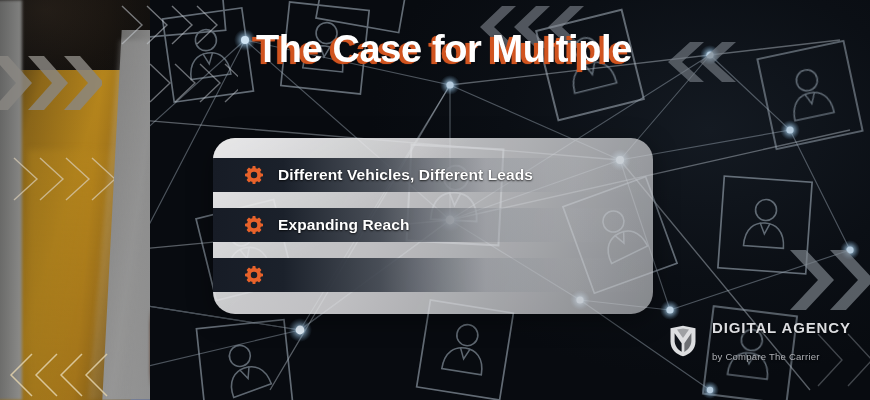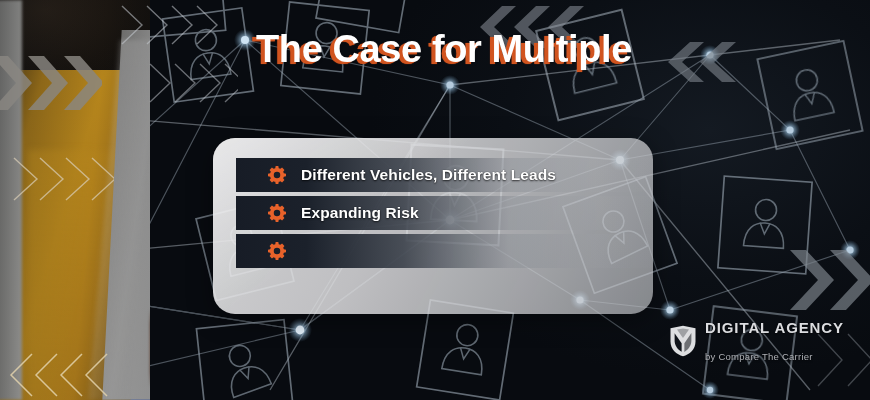--- a/index.html
+++ b/index.html
@@ -119,21 +119,21 @@
   }
   .panel-sheen {
     position:absolute; left:0; top:0; width:100%; height:100%;
     background:linear-gradient(145deg,rgba(255,255,255,0.5) 0%,rgba(255,255,255,0) 38%);
     pointer-events:none;
   }
 
   .bullets {
     position:absolute; left:0; top:0; width:100%; height:100%;
     padding:20px 0 0 0;
-    display:flex; flex-direction:column; gap:4px;margin-left:23px;
+    display:flex; flex-direction:column; gap:16px;
   }
   .bullet {
     position:relative; height:34px; width:100%;
     display:flex; align-items:center;
     background:linear-gradient(90deg,
       #171c26 0%,
       #1b212b 16%,
       rgba(40,47,58,0.78) 38%,
       rgba(120,126,135,0.30) 62%,
       rgba(190,192,196,0.04) 82%,
@@ -143,21 +143,21 @@
   .bullet-label {
     margin-left:14px;
     font-size:15.5px; font-weight:bold; color:#ffffff;
     letter-spacing:0.1px; white-space:nowrap;
     text-shadow:0 1px 2px rgba(0,0,0,0.7), 0 0 1px rgba(0,0,0,0.5);
   }
 
   
   .logo {
     position:absolute; left:668px; top:320px;
-    display:flex; align-items:center; gap:7px; z-index:6;
+    display:flex; align-items:center; gap:14px; z-index:6;
   }
   .logo-text { line-height:1; }
   .logo-main {
     font-size:15px; font-weight:bold; color:#dcdde0;
     letter-spacing:0.9px;
     text-shadow:0 1px 2px rgba(0,0,0,0.6);
   }
   .logo-sub {
     font-size:9.5px; color:#aeb0b5; letter-spacing:0.25px;
     margin-top:17px;
@@ -377,21 +377,21 @@
         <svg class="gear" width="20" height="20" viewBox="0 0 24 24">
           <path fill="#e8622a" d="M13.6 1.2h-3.2l-.5 2.6a8.6 8.6 0 0 0-1.9.8L5.9 3.1 3.1 5.9l1.5 2.1a8.6 8.6 0 0 0-.8 1.9l-2.6.5v3.2l2.6.5c.2.67.47 1.3.8 1.9l-1.5 2.1 2.8 2.8 2.1-1.5c.6.33 1.23.6 1.9.8l.5 2.6h3.2l.5-2.6a8.6 8.6 0 0 0 1.9-.8l2.1 1.5 2.8-2.8-1.5-2.1c.33-.6.6-1.23.8-1.9l2.6-.5v-3.2l-2.6-.5a8.6 8.6 0 0 0-.8-1.9l1.5-2.1-2.8-2.8-2.1 1.5a8.6 8.6 0 0 0-1.9-.8ZM12 8.1a3.9 3.9 0 1 1 0 7.8 3.9 3.9 0 0 1 0-7.8Z"></path>
         </svg>
         <span class="bullet-label">Different Vehicles, Different Leads</span>
       </div>
 
       <div class="bullet">
         <svg class="gear" width="20" height="20" viewBox="0 0 24 24">
           <path fill="#e8622a" d="M13.6 1.2h-3.2l-.5 2.6a8.6 8.6 0 0 0-1.9.8L5.9 3.1 3.1 5.9l1.5 2.1a8.6 8.6 0 0 0-.8 1.9l-2.6.5v3.2l2.6.5c.2.67.47 1.3.8 1.9l-1.5 2.1 2.8 2.8 2.1-1.5c.6.33 1.23.6 1.9.8l.5 2.6h3.2l.5-2.6a8.6 8.6 0 0 0 1.9-.8l2.1 1.5 2.8-2.8-1.5-2.1c.33-.6.6-1.23.8-1.9l2.6-.5v-3.2l-2.6-.5a8.6 8.6 0 0 0-.8-1.9l1.5-2.1-2.8-2.8-2.1 1.5a8.6 8.6 0 0 0-1.9-.8ZM12 8.1a3.9 3.9 0 1 1 0 7.8 3.9 3.9 0 0 1 0-7.8Z"></path>
         </svg>
-        <span class="bullet-label">Expanding Risk</span>
+        <span class="bullet-label">Expanding Reach</span>
       </div>
 
       <div class="bullet">
         <svg class="gear" width="20" height="20" viewBox="0 0 24 24">
           <path fill="#e8622a" d="M13.6 1.2h-3.2l-.5 2.6a8.6 8.6 0 0 0-1.9.8L5.9 3.1 3.1 5.9l1.5 2.1a8.6 8.6 0 0 0-.8 1.9l-2.6.5v3.2l2.6.5c.2.67.47 1.3.8 1.9l-1.5 2.1 2.8 2.8 2.1-1.5c.6.33 1.23.6 1.9.8l.5 2.6h3.2l.5-2.6a8.6 8.6 0 0 0 1.9-.8l2.1 1.5 2.8-2.8-1.5-2.1c.33-.6.6-1.23.8-1.9l2.6-.5v-3.2l-2.6-.5a8.6 8.6 0 0 0-.8-1.9l1.5-2.1-2.8-2.8-2.1 1.5a8.6 8.6 0 0 0-1.9-.8ZM12 8.1a3.9 3.9 0 1 1 0 7.8 3.9 3.9 0 0 1 0-7.8Z"></path>
         </svg>
       </div>
 
     </div>
   </div>

